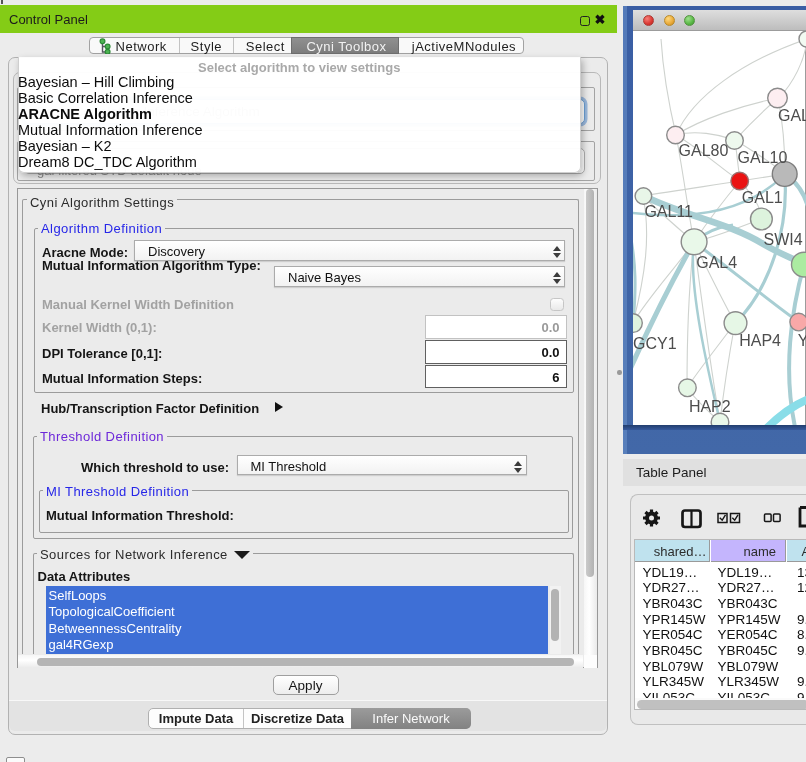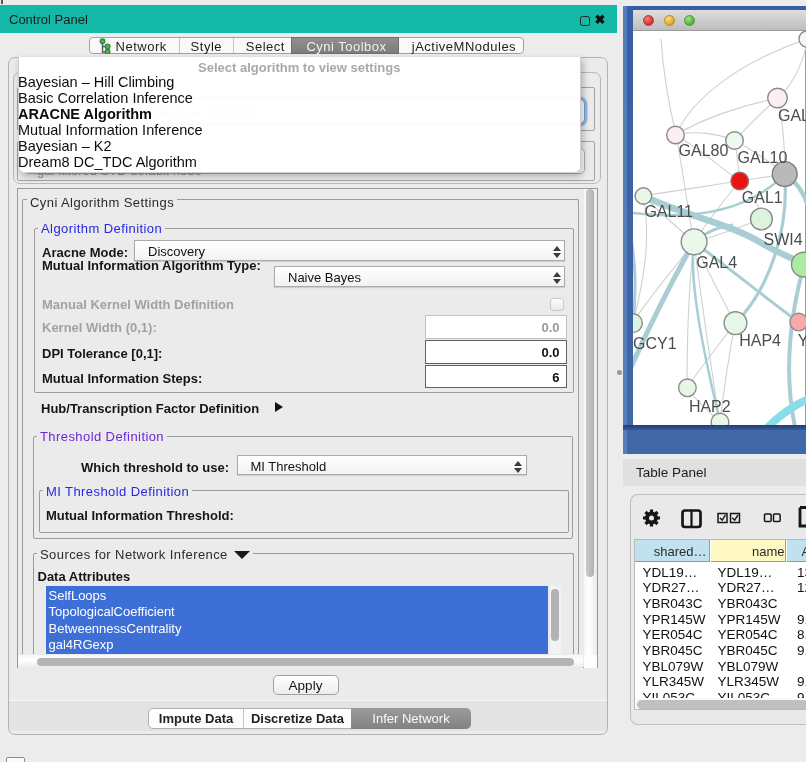--- a/index.html
+++ b/index.html
@@ -15,21 +15,21 @@
   .group { position:absolute; border:1px solid #9b9b9b; border-radius:2px; }
   .group.noB { border-bottom:none; }
   .gtitle { position:absolute; top:-7px; font-size:13px; letter-spacing:0.42px; background:#ebebeb; padding:0 3px; white-space:nowrap; color:#2b2b2b; }
   .tfield { position:absolute; background:#fff; font-size:13px; font-weight:bold; color:#111; text-align:right; padding:4px 6px 0 0; }
 </style>
 </head>
 <body>
 
 <div class="abs" style="left:1px;top:0;width:2px;height:4px;background:#555;"></div>
 
-<div class="abs" style="left:0;top:5px;width:617px;height:28px;background:#14b8a6;">
+<div class="abs" style="left:0;top:5px;width:617px;height:28px;background:#84cc16;">
   <div class="abs" style="left:9px;top:7px;font-size:13px;color:#1c1c1c;">Control Panel</div>
   <div class="abs" style="left:579.5px;top:10.5px;width:10px;height:10px;border:1.8px solid #222;border-radius:2.5px;"></div>
   <div class="abs" style="left:594.5px;top:6.5px;font-size:13px;font-weight:bold;color:#111;">✖</div>
 </div>
 
 <div class="abs" id="tabs" style="left:88.5px;top:36.5px;width:435px;height:17px;overflow:hidden;">
   <div class="abs" style="left:0;top:0;width:435px;height:17px;background:#f9f9f9;border:1px solid #a2a2a2;border-radius:4px;"></div>
   <div class="abs" style="left:90.3px;top:1px;width:1px;height:15px;background:#c3c3c3;"></div>
   <div class="abs" style="left:144.2px;top:1px;width:1px;height:15px;background:#c3c3c3;"></div>
   <div class="abs" style="left:202.4px;top:0;width:108.5px;height:17px;background:linear-gradient(#909090,#7d7d7d);border:1px solid #6e6e6e;"></div>
@@ -263,21 +263,21 @@
     </g>
   </svg>
 
   <svg class="abs" style="left:167px;top:11px;" width="9" height="22" viewBox="0 0 9 22">
     <path d="M2 1.5 L9 1.5 M2 1.5 L2 20 L9 20" stroke="#161616" stroke-width="2.8" fill="none"></path>
   </svg>
 
   <div class="abs" style="left:3px;top:43.5px;width:173px;height:171.5px;background:#fff;border:1px solid #b9b9b9;border-right:none;overflow:hidden;">
 
     <div class="abs" style="left:0;top:0;width:74.5px;height:22.5px;background:#bfe2ee;border-right:1px solid #9a9a9a;border-bottom:1px solid #9a9a9a;text-align:right;font-size:13px;color:#2c2c2c;padding-top:4px;padding-right:2px;">shared…</div>
-    <div class="abs" style="left:75.5px;top:0;width:75px;height:22.5px;background:#fef9c3;border-right:1px solid #9a9a9a;border-bottom:1px solid #9a9a9a;font-size:13px;color:#2c2c2c;padding-top:4px;padding-left:33px;text-align:right;">name</div>
+    <div class="abs" style="left:75.5px;top:0;width:75px;height:22.5px;background:#c4b5fd;border-right:1px solid #9a9a9a;border-bottom:1px solid #9a9a9a;font-size:13px;color:#2c2c2c;padding-top:4px;padding-left:33px;">name</div>
     <div class="abs" style="left:151.5px;top:0;width:21.5px;height:22.5px;background:#bfe2ee;border-bottom:1px solid #9a9a9a;font-size:13px;color:#2c2c2c;padding-top:4px;padding-left:15px;">A</div>
 
     <div class="abs" style="left:7.5px;top:25px;font-size:13.5px;color:#111;line-height:15.7px;white-space:nowrap;">YDL19…<br>YDR27…<br>YBR043C<br>YPR145W<br>YER054C<br>YBR045C<br>YBL079W<br>YLR345W<br>YIL053C</div>
     <div class="abs" style="left:82.5px;top:25px;font-size:13.5px;color:#111;line-height:15.7px;white-space:nowrap;">YDL19…<br>YDR27…<br>YBR043C<br>YPR145W<br>YER054C<br>YBR045C<br>YBL079W<br>YLR345W<br>YIL053C</div>
     <div class="abs" style="left:162px;top:25px;font-size:13.5px;color:#111;line-height:15.7px;white-space:nowrap;">13<br>12<br><br>9.<br>8.<br>9.<br><br>9.<br>9.</div>
 
     <div class="abs" style="left:0;top:158.5px;width:173px;height:13px;background:#fafafa;"></div>
     <div class="abs" style="left:1.5px;top:160.5px;width:172px;height:9px;border-radius:4.5px;background:#c0c0c0;"></div>
   </div>
 </div>

